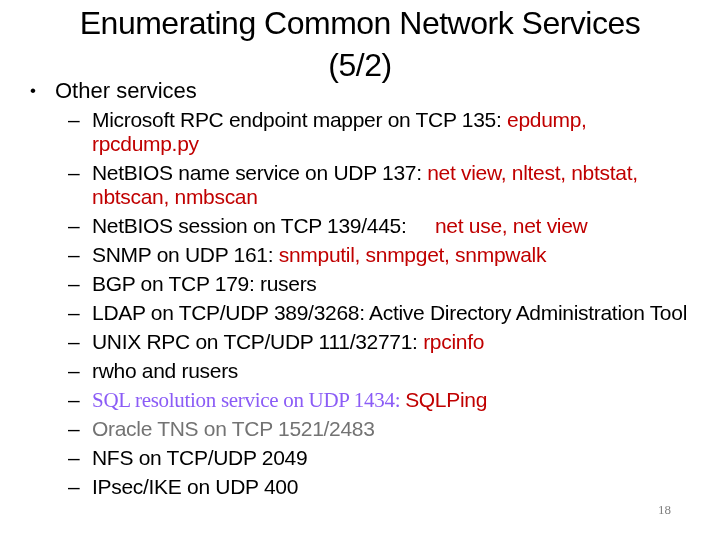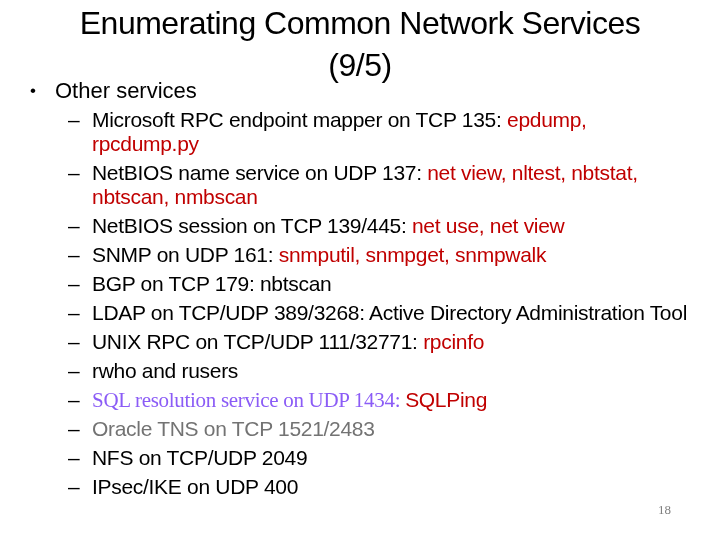--- a/index.html
+++ b/index.html
@@ -57,33 +57,33 @@
     font-size: 13px;
     color: #7f7f7f;
     font-family: "Liberation Serif", serif;
   }
 </style>
 </head>
 <body>
 
 <div class="title">
   <div>Enumerating Common Network Services</div>
-  <div>(9/5)</div>
+  <div>(5/2)</div>
 </div>
 
 <div class="bullet-line">
   <span class="bullet-glyph">•</span><span>Other services</span>
 </div>
 
 <div class="sublist">
     <div class="item"><span class="dash">–</span><span style="color: rgb(0, 0, 0);">Microsoft RPC endpoint mapper on TCP 135: </span><span style="color: rgb(192, 0, 0);">epdump, rpcdump.py</span></div>
     <div class="item"><span class="dash">–</span><span style="color: rgb(0, 0, 0);">NetBIOS name service on UDP 137: </span><span style="color: rgb(192, 0, 0);">net view, nltest, nbtstat, nbtscan, nmbscan</span></div>
-    <div class="item"><span class="dash">–</span><span style="color: rgb(0, 0, 0);">NetBIOS session on TCP 139/445: </span><span style="color: rgb(192, 0, 0);">net use, net view</span></div>
+    <div class="item"><span class="dash">–</span><span style="color: rgb(0, 0, 0);">NetBIOS session on TCP 139/445: </span><span style="color: rgb(192, 0, 0); margin-left: 23px;">net use, net view</span></div>
     <div class="item"><span class="dash">–</span><span style="color: rgb(0, 0, 0);">SNMP on UDP 161: </span><span style="color: rgb(192, 0, 0);">snmputil, snmpget, snmpwalk</span></div>
-    <div class="item"><span class="dash">–</span><span style="color: rgb(0, 0, 0);">BGP on TCP 179: nbtscan</span></div>
+    <div class="item"><span class="dash">–</span><span style="color: rgb(0, 0, 0);">BGP on TCP 179: rusers</span></div>
     <div class="item"><span class="dash">–</span><span style="color: rgb(0, 0, 0);">LDAP on TCP/UDP 389/3268: Active Directory Administration Tool</span></div>
     <div class="item"><span class="dash">–</span><span style="color: rgb(0, 0, 0);">UNIX RPC on TCP/UDP 111/32771: </span><span style="color: rgb(192, 0, 0);">rpcinfo</span></div>
     <div class="item"><span class="dash">–</span><span style="color: rgb(0, 0, 0);">rwho and rusers</span></div>
     <div class="item"><span class="dash">–</span><span style="color: #8b5cf6; font-family: Liberation Serif, serif;">SQL resolution service on UDP 1434: </span><span style="color: rgb(192, 0, 0);">SQLPing</span></div>
     <div class="item"><span class="dash">–</span><span style="color: #737373;">Oracle TNS on TCP 1521/2483</span></div>
     <div class="item"><span class="dash">–</span><span style="color: rgb(0, 0, 0); margin-top: 24px;">NFS on TCP/UDP 2049</span></div>
     <div class="item"><span class="dash">–</span><span style="color: rgb(0, 0, 0);">IPsec/IKE on UDP 400</span></div>
   </div>
 
 <div class="page-number">18</div>

